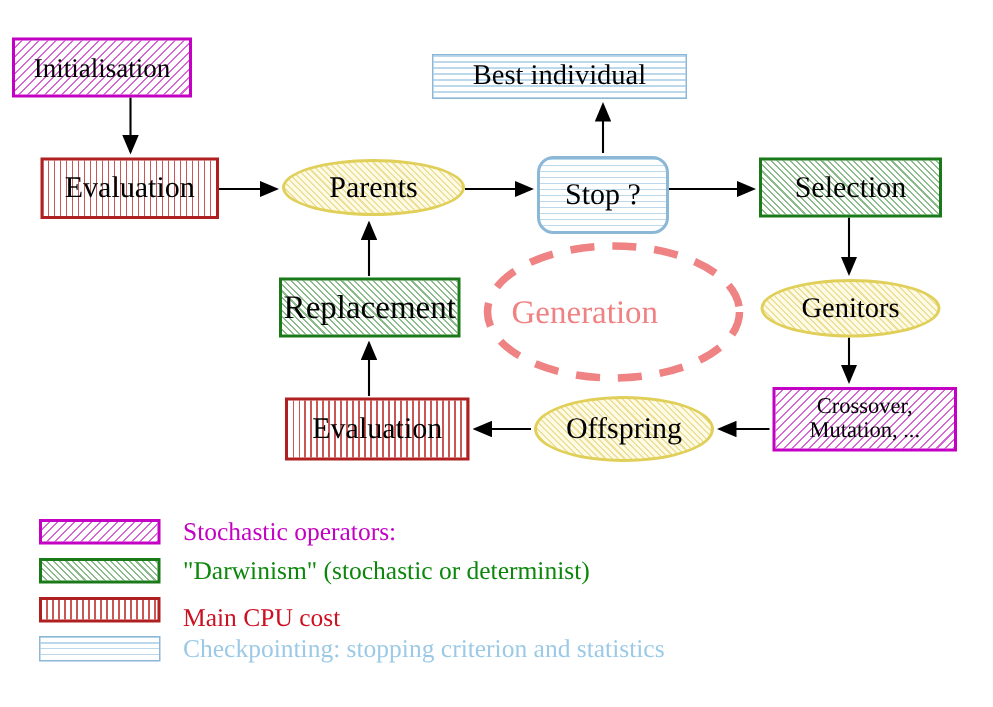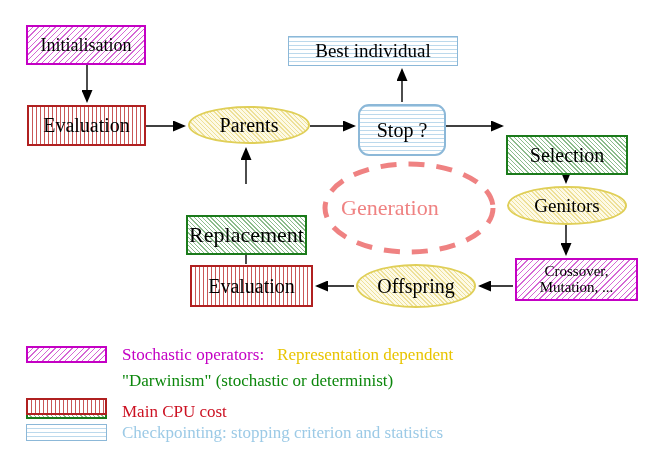--- a/index.html
+++ b/index.html
@@ -24,21 +24,20 @@
     line-height: 1.05;
   }
   
   .hatch-magenta {
     border: 2px solid #c400c4;
     background: repeating-linear-gradient(135deg, #ffffff 0 3px, #d567d5 3px 4px);
   }
   .hatch-green {
     border: 2px solid #1a7a1a;
     background: repeating-linear-gradient(45deg, #ffffff 0 2px, #8cbc8c 2px 3px);
-    margin-top: 30px;
   }
   .stripe-red {
     border: 2px solid #b02020;
     background: repeating-linear-gradient(90deg, #ffffff 0 3px, #c95757 3px 4px);
   }
   .stripe-blue {
     border: 2px solid #8cb8d8;
     background: repeating-linear-gradient(0deg, #ffffff 0 3px, #bcd9ec 3px 4px);
   }
   .ellipse-yellow {
@@ -109,21 +108,21 @@
     <line x1="402" y1="102" x2="402" y2="70" stroke="#000" stroke-width="1.4" marker-end="url(#ah)"></line>
     <line x1="446" y1="126" x2="502" y2="126" stroke="#000" stroke-width="1.4" marker-end="url(#ah)"></line>
     <line x1="566" y1="145" x2="566" y2="182" stroke="#000" stroke-width="1.4" marker-end="url(#ah)"></line>
     <line x1="566" y1="225" x2="566" y2="254" stroke="#000" stroke-width="1.4" marker-end="url(#ah)"></line>
     <line x1="513" y1="286" x2="480" y2="286" stroke="#000" stroke-width="1.4" marker-end="url(#ah)"></line>
     <line x1="354" y1="286" x2="317" y2="286" stroke="#000" stroke-width="1.4" marker-end="url(#ah)"></line>
     <line x1="246" y1="264" x2="246" y2="229" stroke="#000" stroke-width="1.4" marker-end="url(#ah)"></line>
     <line x1="246" y1="184" x2="246" y2="149" stroke="#000" stroke-width="1.4" marker-end="url(#ah)"></line>
   </svg>
 
-  <div class="node hatch-magenta fs18" style="left:26px; top:25px; width:120px; height:40px;">
+  <div class="node hatch-magenta fs18" style="left:8px; top:25px; width:120px; height:40px;">
     <span>Initialisation</span>
   </div>
 
   <div class="node stripe-red fs20" style="left:27px; top:105px; width:119px; height:41px;">
     <span>Evaluation</span>
   </div>
 
   <div class="node ellipse-yellow fs20" style="left:188px; top:106px; width:122px; height:38px;">
     <span>Parents</span>
   </div>
@@ -159,23 +158,22 @@
 
   <div class="node ellipse-yellow fs20" style="left:356px; top:264px; width:120px; height:44px;">
     <span>Offspring</span>
   </div>
 
   <div class="node stripe-red fs20" style="left:190px; top:265px; width:123px; height:42px;">
     <span>Evaluation</span>
   </div>
 
   <div class="legend-swatch hatch-magenta" style="left:26px; top:346px;"></div>
-  <div class="legend-text" style="top:346px;">
+  <div class="legend-text" style="top:346px;gap:22px;">
     <span class="t-magenta">Stochastic operators:</span>
-    <span class="t-gold">Representation dependent</span>
   </div>
 
   <div class="legend-swatch hatch-green" style="left:26px; top:372px;"></div>
   <div class="legend-text" style="top:372px;">
     <span class="t-green">"Darwinism" (stochastic or determinist)</span>
   </div>
 
   <div class="legend-swatch stripe-red" style="left:26px; top:398px;"></div>
   <div class="legend-text" style="top:398px;">
     <span class="t-red">Main CPU cost</span>

